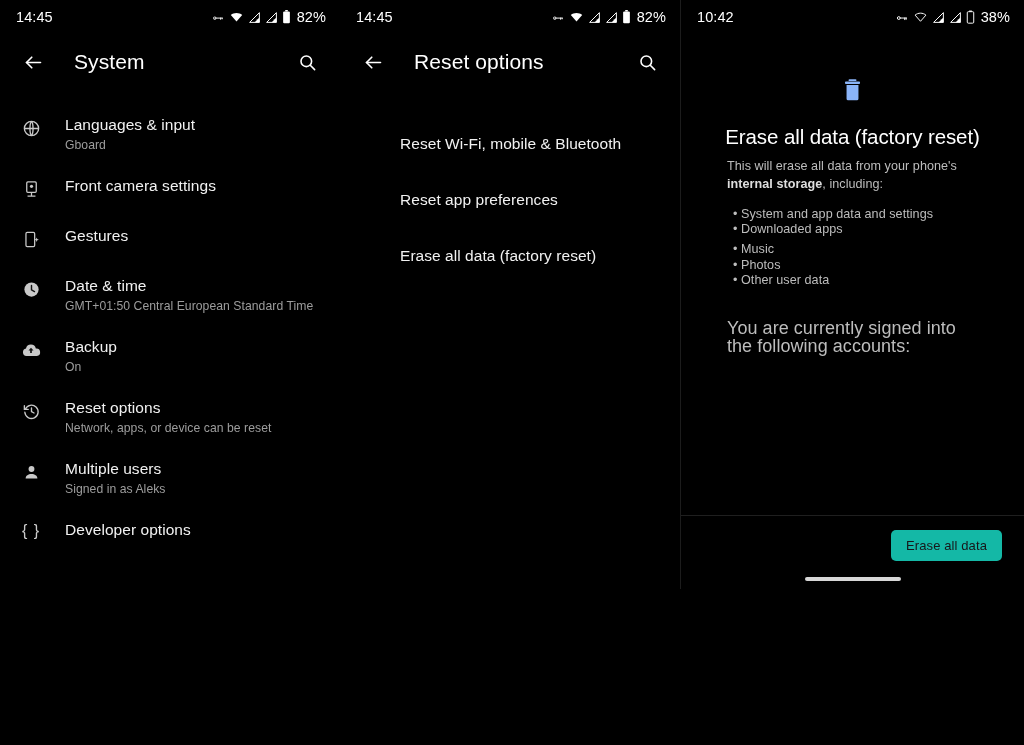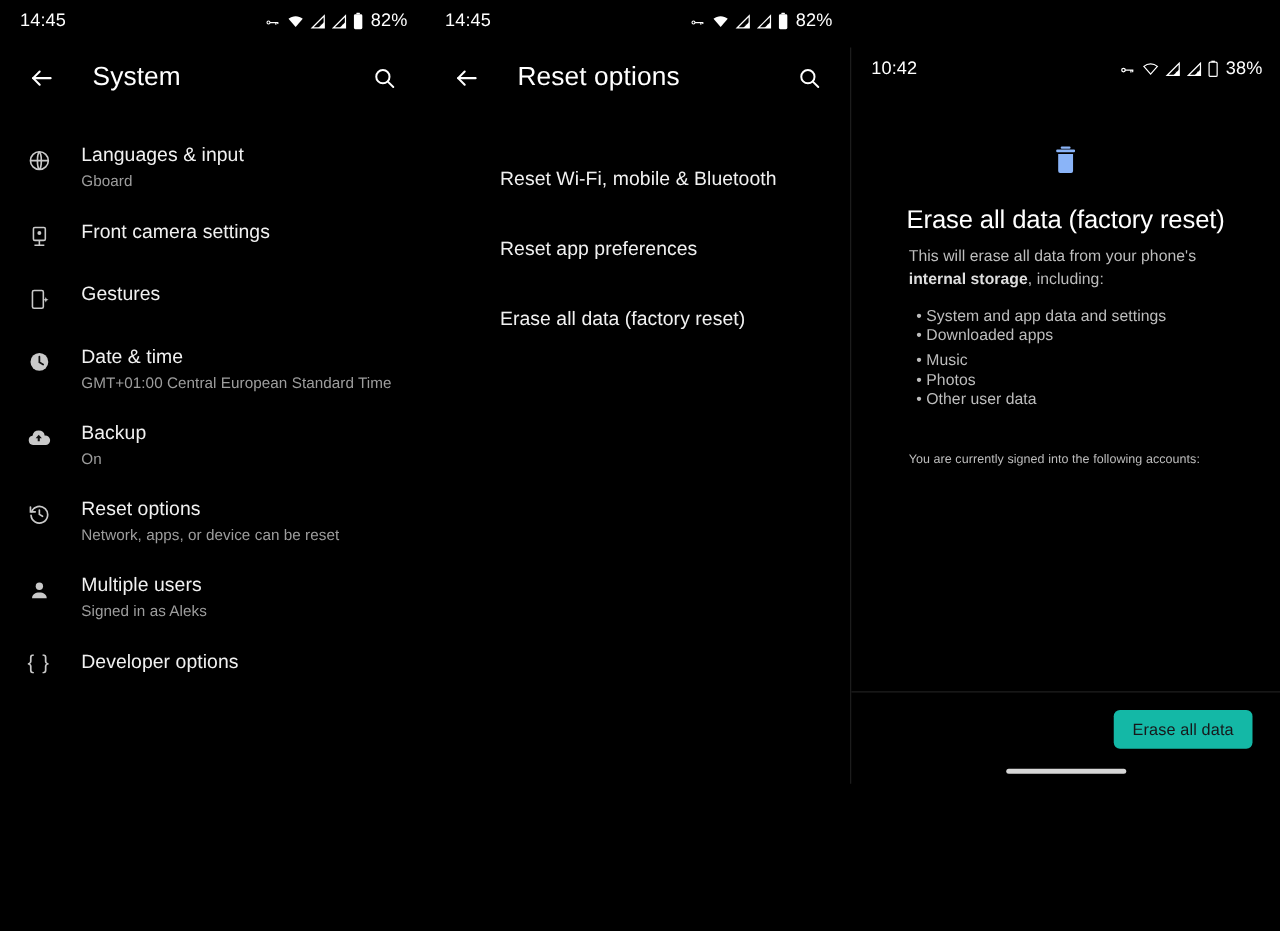--- a/index.html
+++ b/index.html
@@ -7,21 +7,21 @@
     width: 1024px; height: 745px;
     background: #000;
     font-family: "Liberation Sans", sans-serif;
     overflow: hidden;
   }
   .screens { position: relative; width: 1024px; height: 745px; display: flex; }
 
   .panel { position: relative; height: 589px; background: #000; overflow: hidden; }
   .panel-left   { width: 340px; }
   .panel-mid    { width: 340px; }
-  .panel-right  { width: 344px; border-left: 1px solid #1c1c1c; margin-top: 38px; }
+  .panel-right  { width: 344px; border-left: 1px solid #1c1c1c; }
 
   
   .statusbar {
     height: 34px; display: flex; align-items: center;
     padding: 0 14px 0 16px; color: #fff;
   }
   .sb-time { font-size: 14.5px; letter-spacing: .1px; }
   .sb-spacer { flex: 1; }
   .sb-icons { display: flex; align-items: center; gap: 4px; }
   .sb-icons svg { display: block; }
@@ -59,21 +59,21 @@
   }
   .fr-para {
     color: #bdbdbd; font-size: 12.6px; line-height: 17.5px;
     margin: 9px 0 0 46px; max-width: 258px; letter-spacing: .05px;
   }
   .fr-para b { color: #dedede; font-weight: bold; }
   .fr-bullets { margin: 14px 0 0 52px; }
   .fr-bullet { color: #bdbdbd; font-size: 12.6px; line-height: 15.2px; letter-spacing: .05px; }
   .fr-bullet.gap { margin-top: 5px; }
   .fr-accounts {
-    color: #bdbdbd; font-size: 10px; line-height: 17.5px;
+    color: #bdbdbd; font-size: 18px; line-height: 17.5px;
     margin: 32px 0 0 46px; max-width: 244px; letter-spacing: .05px;
   }
 
   .fr-footer {
     position: absolute; left: 0; bottom: 0; width: 343px; height: 74px;
     border-top: 1px solid #1f1f1f;
     display: flex; align-items: flex-start; justify-content: flex-end;
     padding: 14px 22px 0 0;
   }
   .fr-button {
@@ -192,21 +192,21 @@
 
       <div class="srow">
         <span class="srow-icon">
           <svg width="19" height="19" viewBox="0 0 24 24">
               <circle cx="12" cy="12" r="9" fill="#c9c9c9"></circle>
               <path d="M12 6.8v5.6l3.8 2.2" stroke="#121212" stroke-width="1.8" fill="none" stroke-linecap="round"></path>
             </svg>
         </span>
         <span class="srow-text">
           <span class="srow-title">Date &amp; time</span>
-          <span class="srow-sub" style="display:block">GMT+01:00 Central European Standard Time</span>
+          <span class="srow-sub" style="display:block">GMT+01:50 Central European Standard Time</span>
         </span>
       </div>
 
       <div class="srow">
         <span class="srow-icon">
           <svg width="20" height="20" viewBox="0 0 24 24" fill="#c9c9c9">
               <path d="M19 18H6.5A4.5 4.5 0 0 1 6 9.1 6 6 0 0 1 17.8 9 3.9 3.9 0 0 1 19 18z"></path>
               <path d="M12 8.2l3 3.3h-2v3h-2v-3H9z" fill="#111"></path>
             </svg>
         </span>

